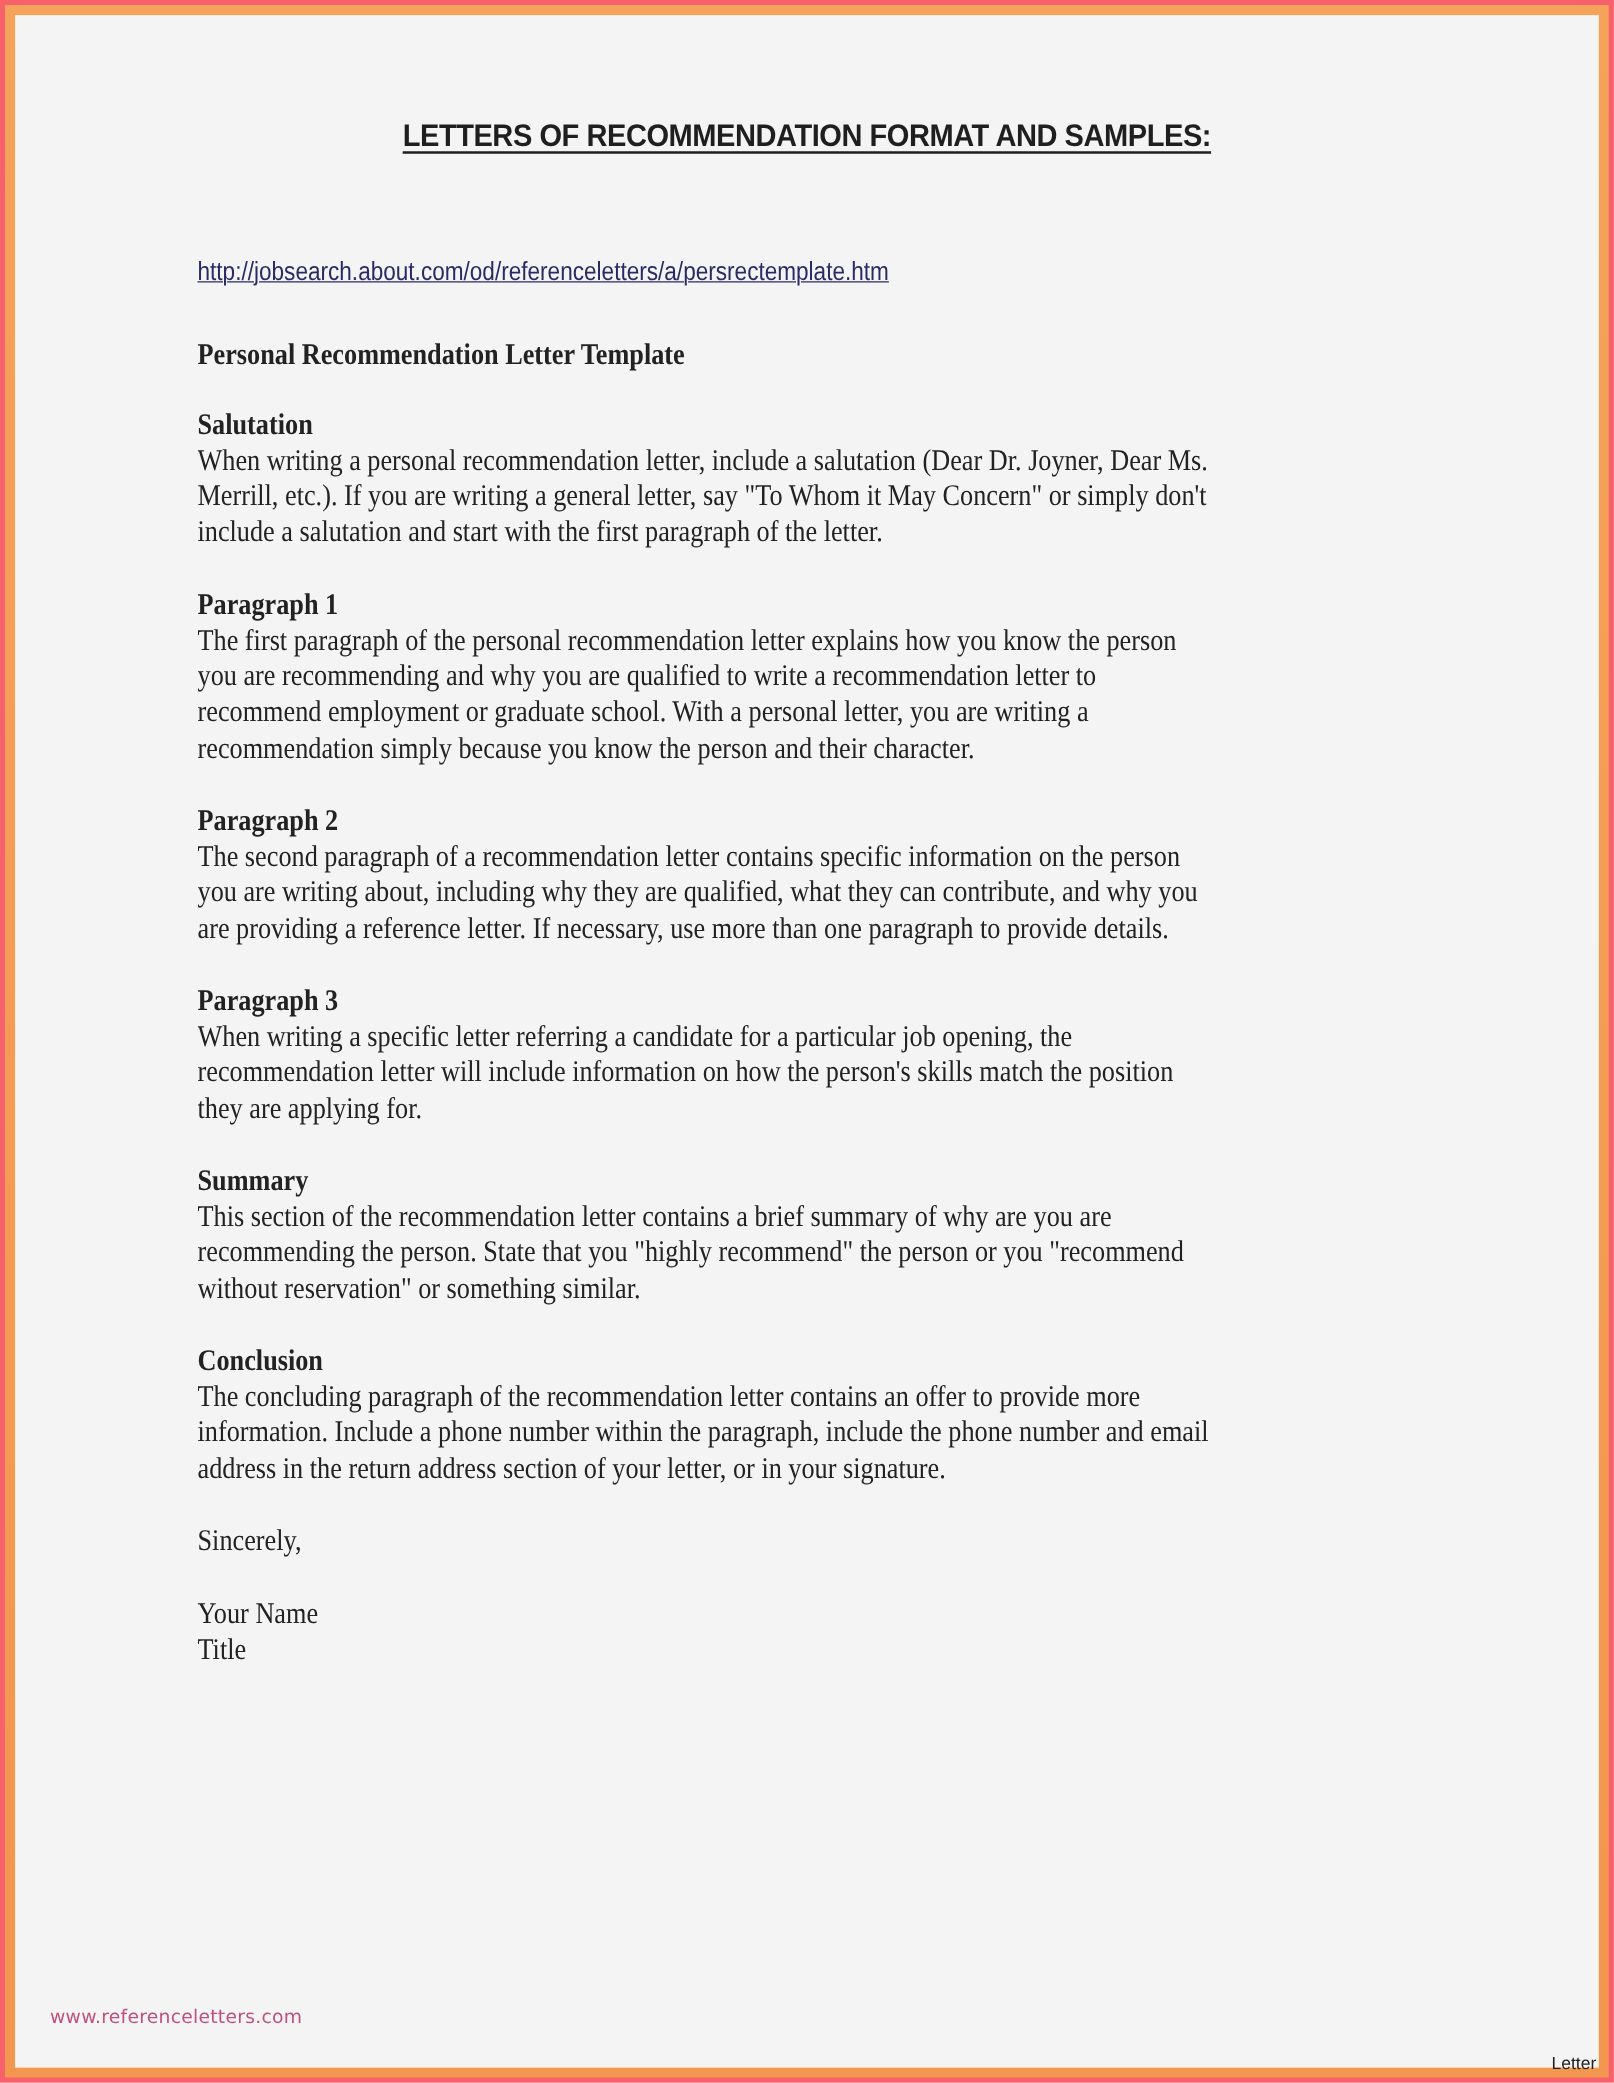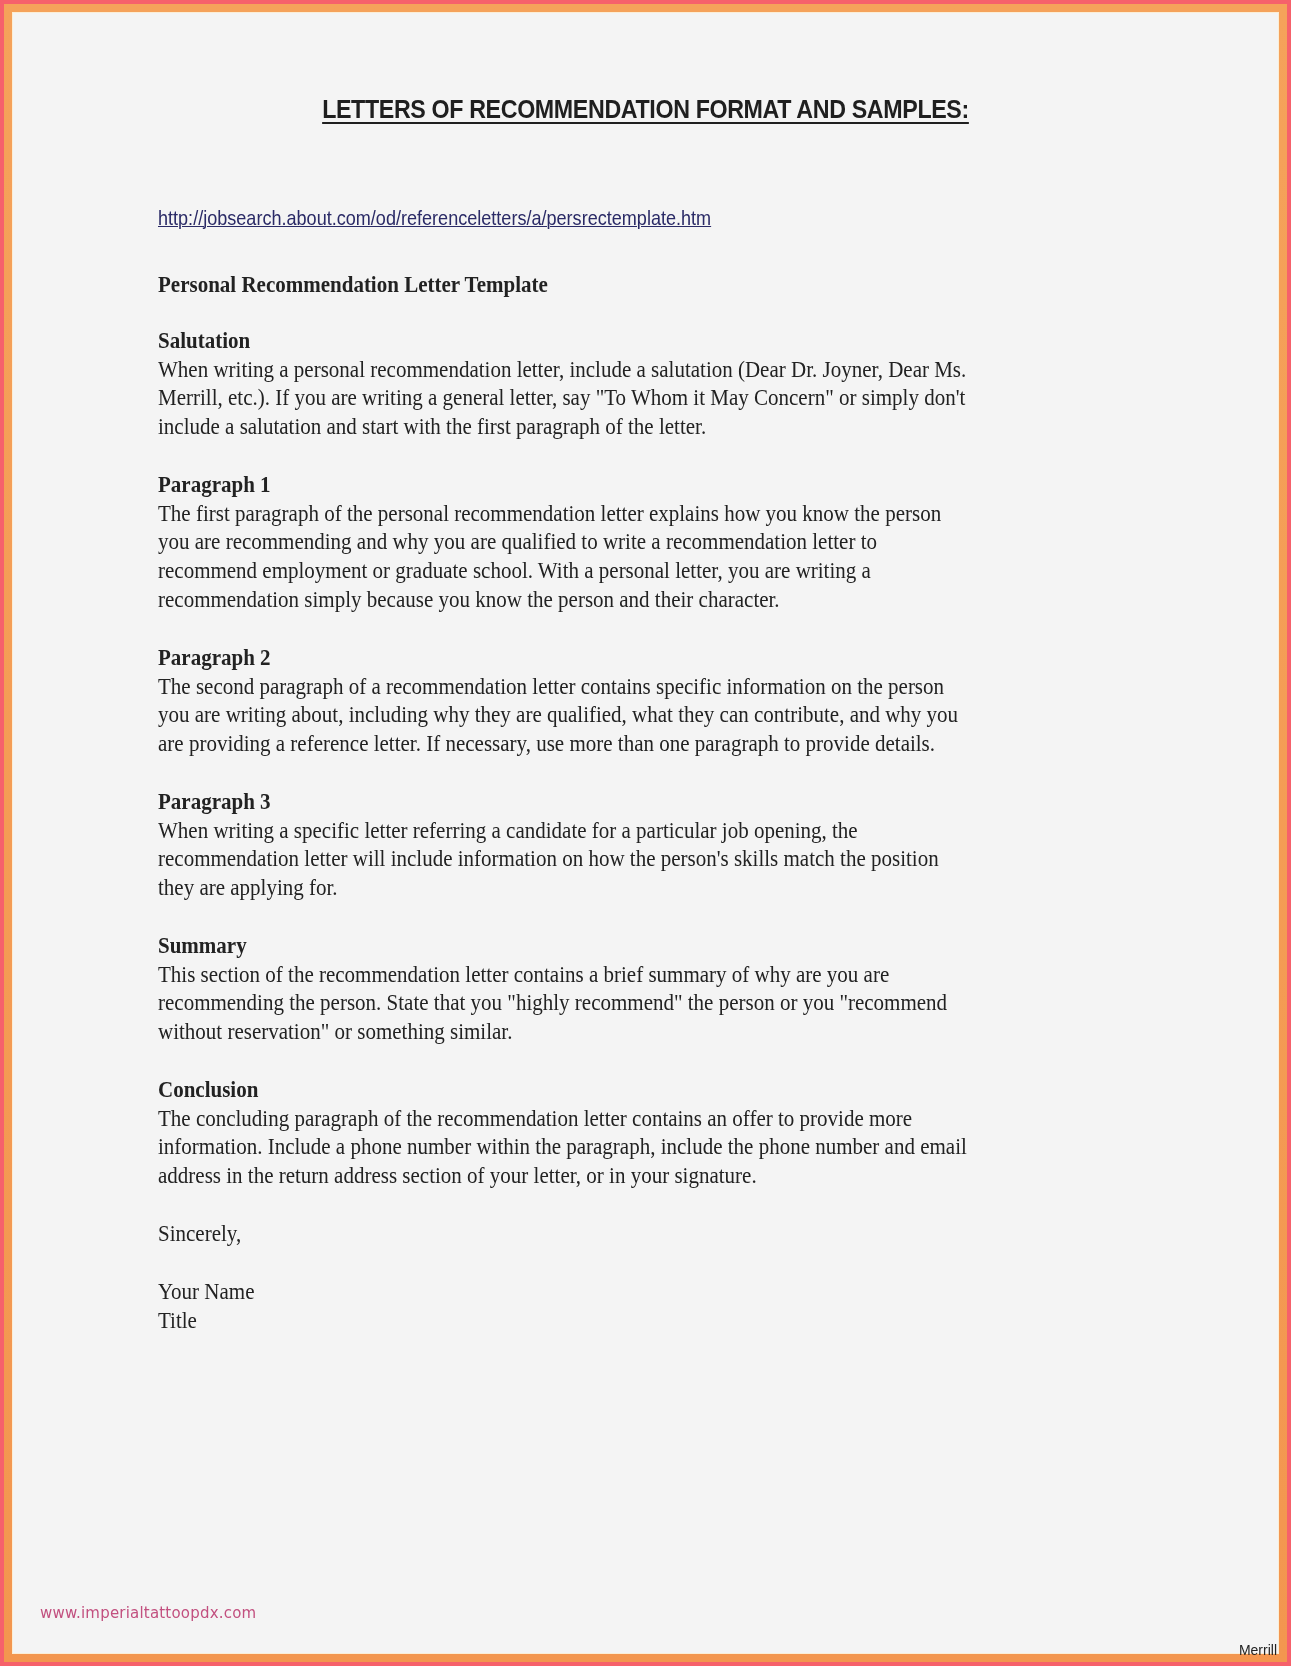--- a/index.html
+++ b/index.html
@@ -113,14 +113,14 @@
     <span class="line">address in the return address section of your letter, or in your signature.</span>
   </div>
 
   <div class="block" style="top:1219px">Sincerely,</div>
   <div class="block" style="top:1277px">
     <span class="line">Your Name</span>
     <span class="line">Title</span>
   </div>
 </div>
 
-<div class="watermark">www.imperialtattoopdx.com</div>
-<div class="corner-tag">Merrill</div>
+<div class="watermark">www.referenceletters.com</div>
+<div class="corner-tag">Letter</div>
 
 </body></html>

